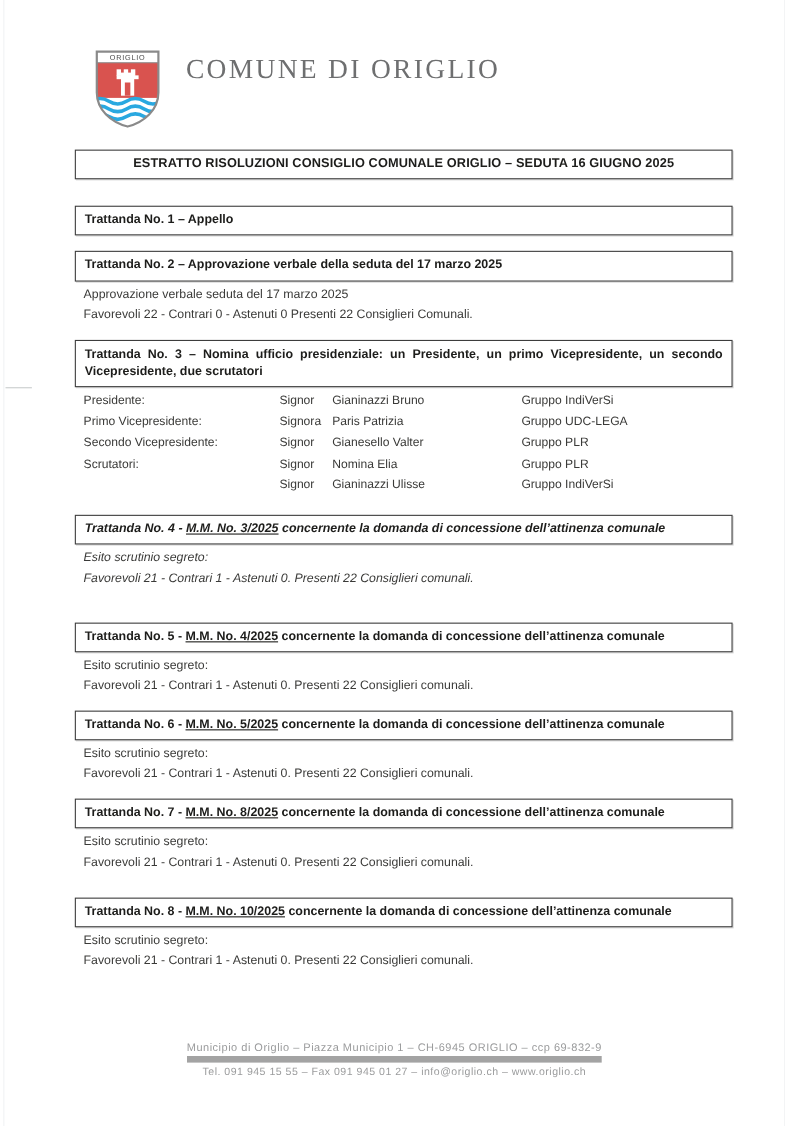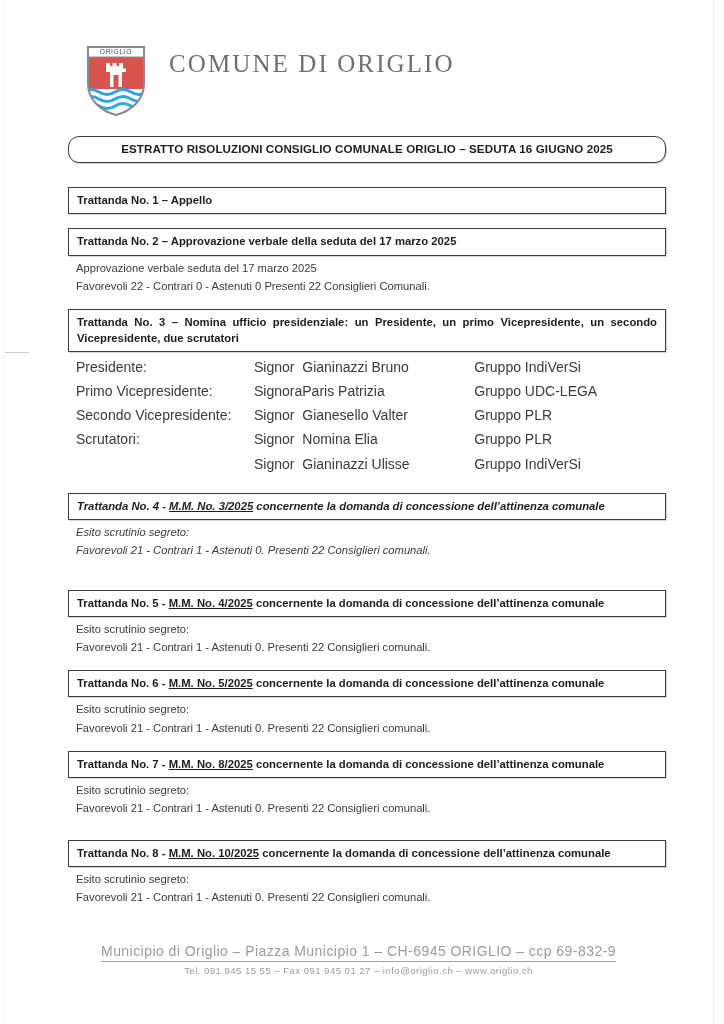--- a/index.html
+++ b/index.html
@@ -73,21 +73,21 @@
     box-sizing: border-box;
     border: 1.2px solid #3d3d3d;
     box-shadow: 1px 1px 0 #d6d6d6;
     background: #ffffff;
     padding: 4px 8px 5px 8px;
     font-size: 11.3px;
     font-weight: bold;
     color: #1d1d1b;
     line-height: 1.42;
   }
-  .hdr-box.center { text-align: center; font-size: 11.6px; letter-spacing: .1px; border-radius: 11px; }
+  .hdr-box.center { text-align: center; font-size: 11.6px; letter-spacing: .1px; }
   .hdr-box.justify { text-align: justify; text-align-last: left; }
   .hdr-box u { text-decoration: underline; }
 
   
   .para {
     font-size: 11.2px;
     color: #3a3a38;
     line-height: 1.62;
     padding-left: 8px;
     margin-top: 3px;
@@ -95,21 +95,21 @@
   }
 
   
   .section { margin-bottom: 14px; }
 
   
   .officers {
     margin-top: 4px;
     padding-left: 8px;
     border-collapse: collapse;
-    font-size: 14px;
+    font-size: 11px;
     color: #3a3a38;
   }
   .officers td {
     padding: 0 0 1.5px 0;
     line-height: 1.62;
     white-space: nowrap;
     vertical-align: top;
   }
   .officers td.c-role  { width: 178px; padding-left: 8px; }
   .officers td.c-title { width: 48px; }
@@ -120,25 +120,25 @@
   .footer {
     position: absolute;
     left: 0;
     top: 942px;
     width: 711px;
     text-align: center;
     color: #9a9b9c;
     font-family: "Liberation Sans", sans-serif;
   }
   .footer .line1 {
-    font-size: 14px;
+    font-size: 10px;
     letter-spacing: .45px;
     padding-bottom: 2px;
     display: inline-block;
-    border-bottom: 1px solid #a3a3a3;
+    border-bottom: 6px solid #a3a3a3;
   }
   .footer .line2 {
     font-size: 9.6px;
     letter-spacing: .45px;
     margin-top: 3px;
   }
 </style>
 </head>
 <body>
 

